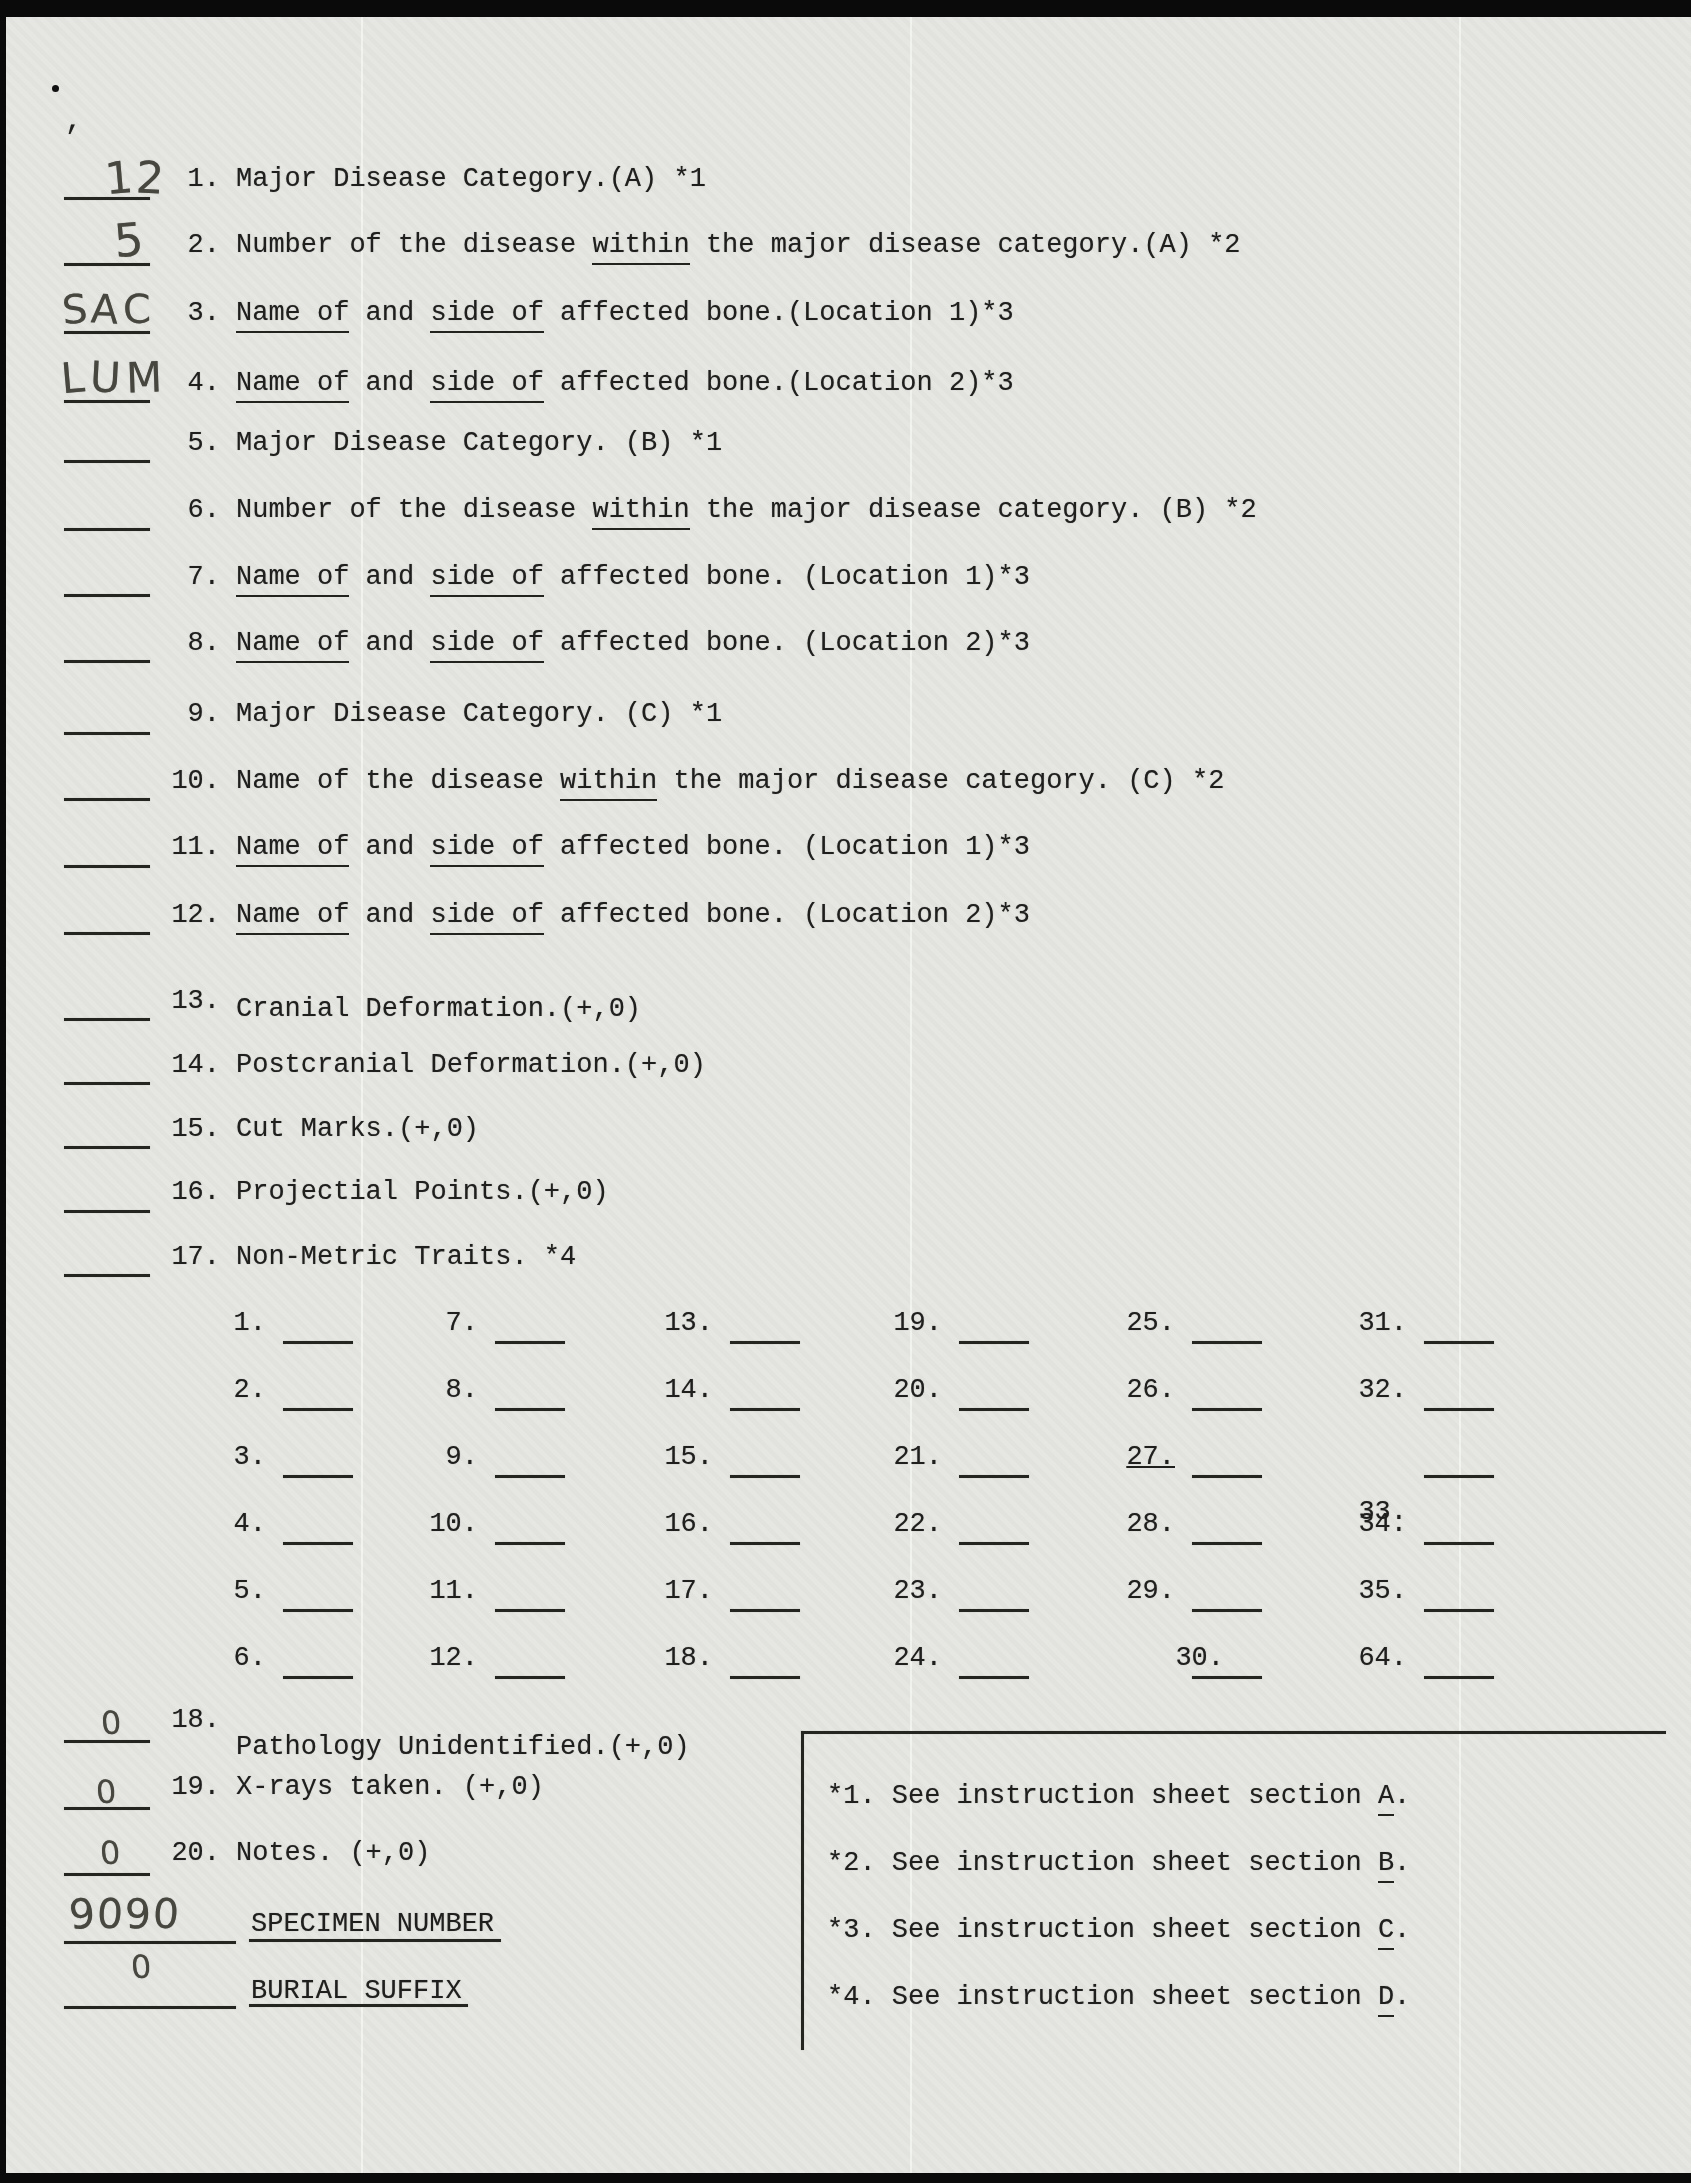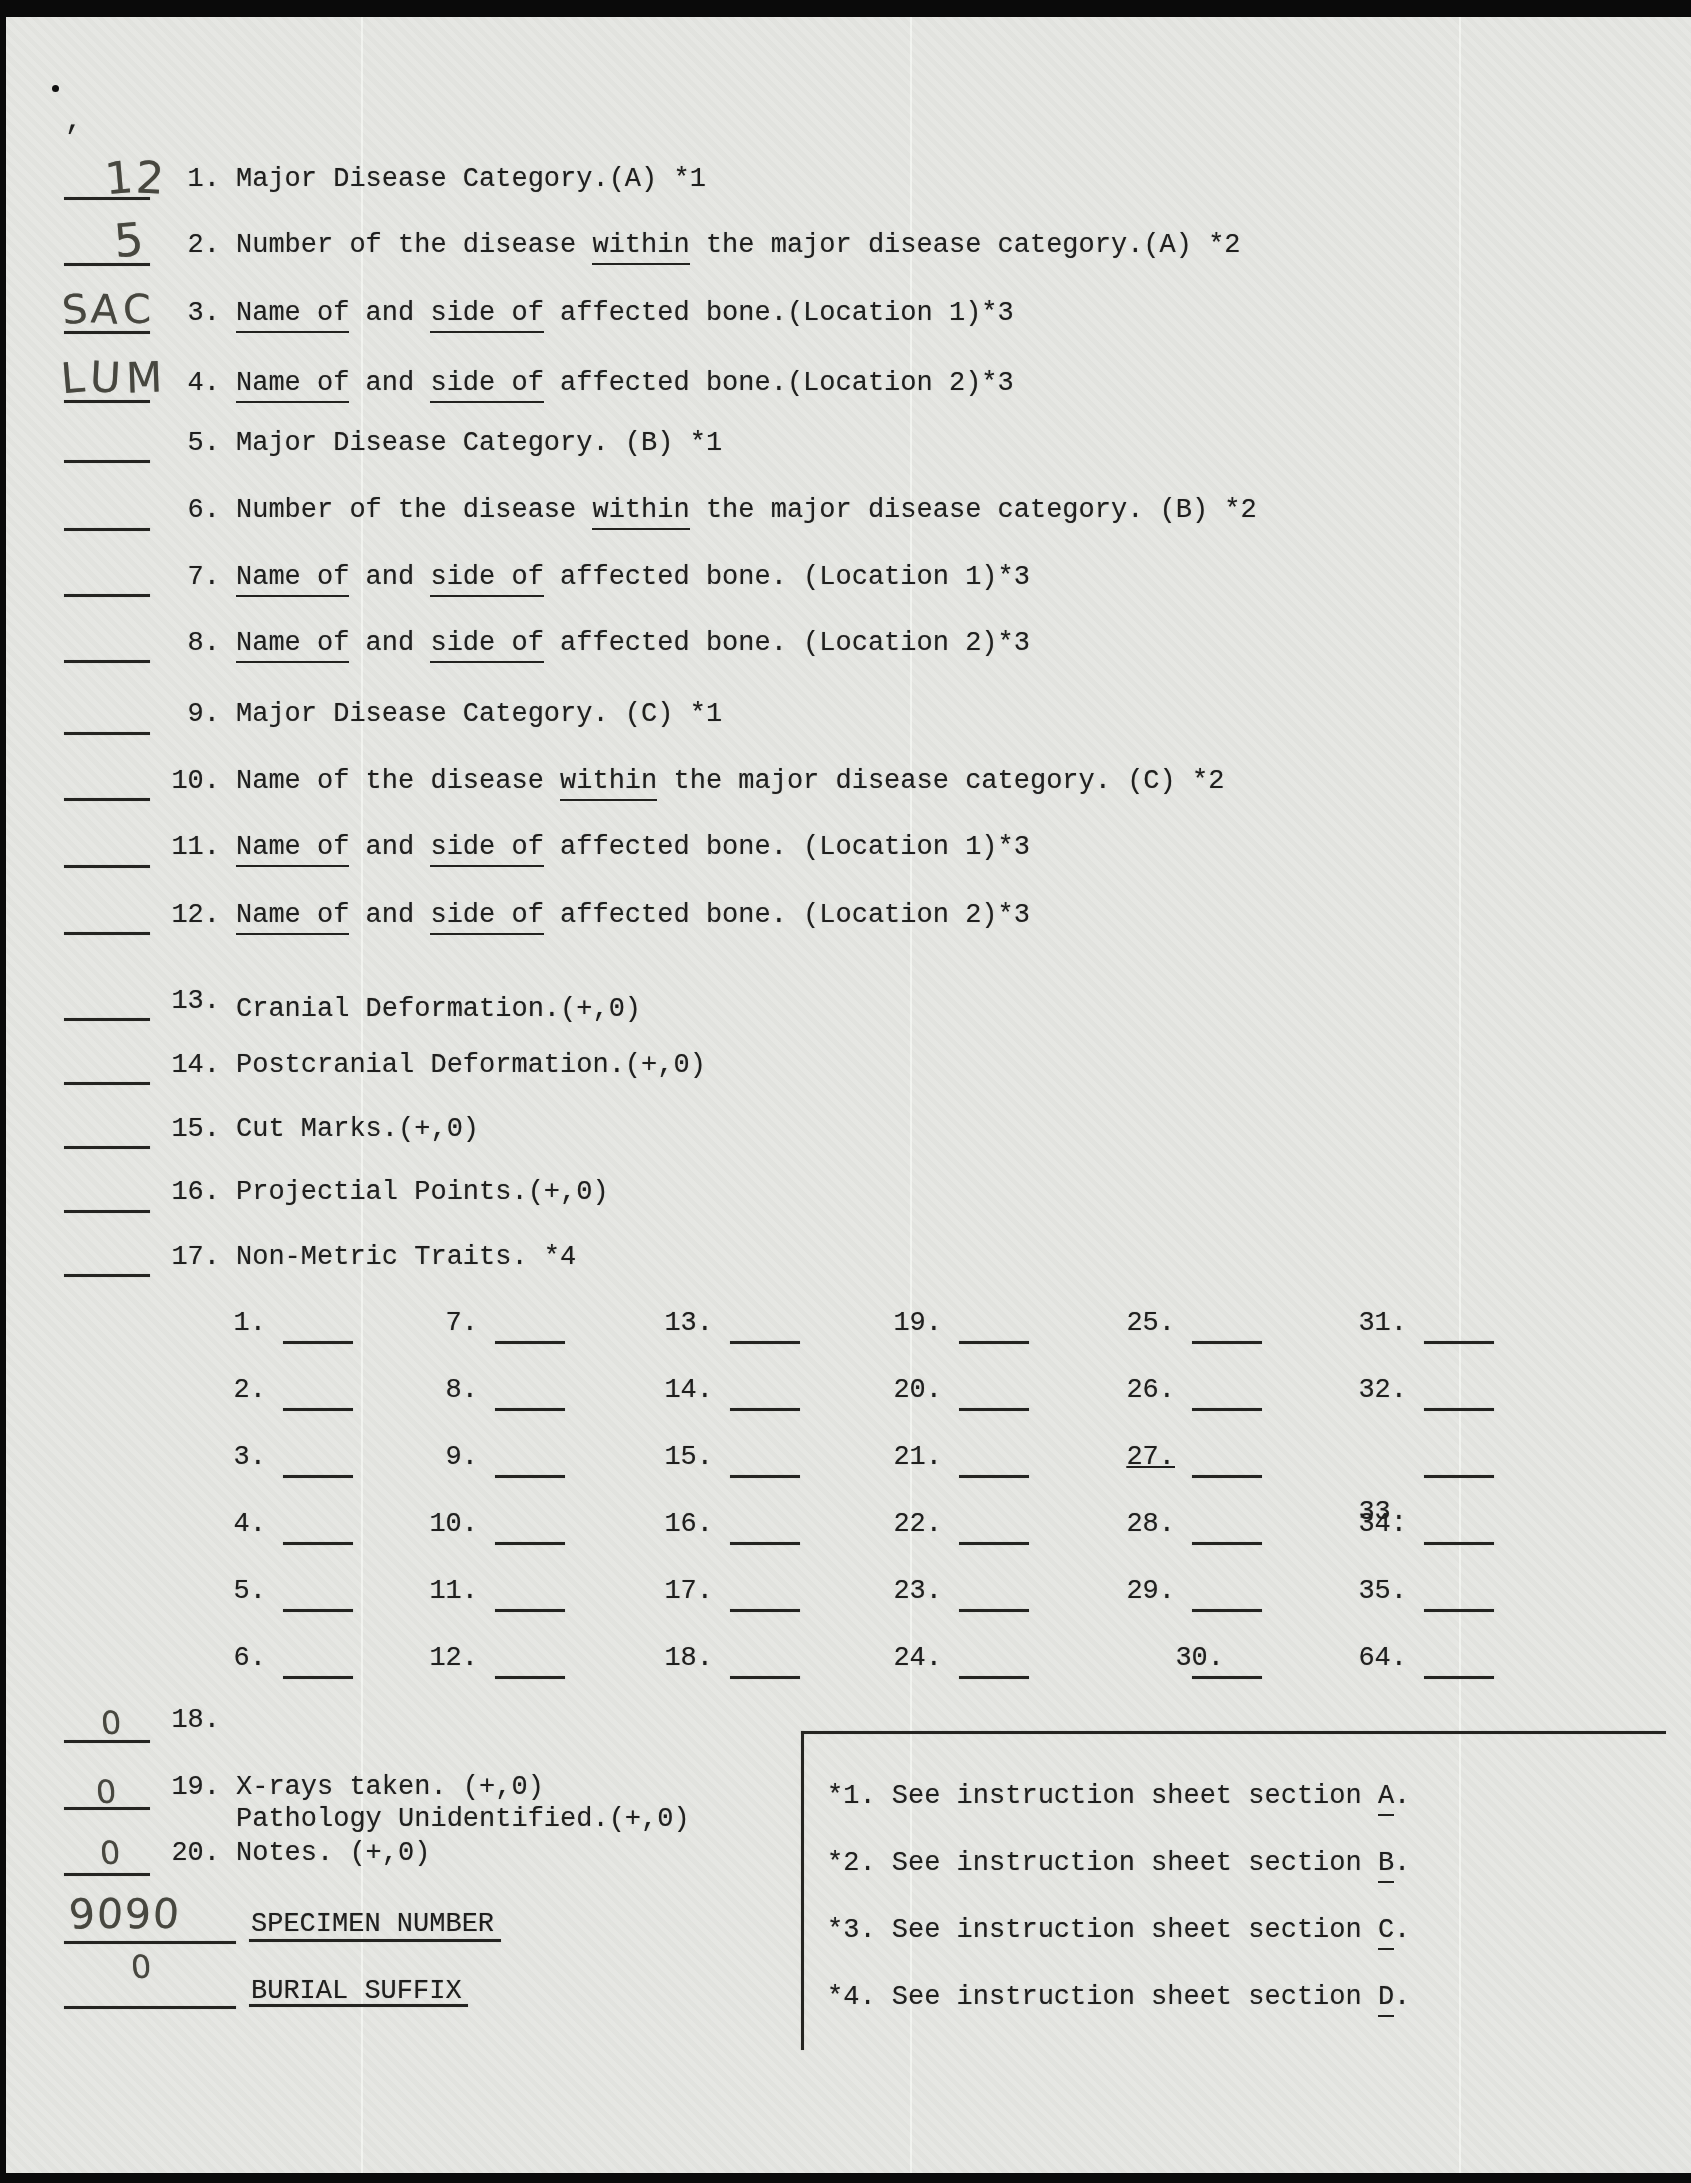--- a/index.html
+++ b/index.html
@@ -182,21 +182,21 @@
       <div class="typed num" style="left: 1321px; top: 1511px; width: 86px;">34.</div>
       <div class="rule" style="left: 1424px; top: 1542px; width: 70px;"></div>
       <div class="typed num" style="left: 1321px; top: 1578px; width: 86px;">35.</div>
       <div class="rule" style="left: 1424px; top: 1609px; width: 70px;"></div>
       <div class="typed num" style="left: 1321px; top: 1645px; width: 86px;">64.</div>
       <div class="rule" style="left: 1424px; top: 1676px; width: 70px;"></div>
     </div>
   <div id="tail-layer">
       <div class="rule" style="left: 64px; top: 1740px; width: 86px;"></div>
       <div class="typed num" style="left: 134px; top: 1707px; width: 86px;">18.</div>
-      <div class="typed" style="left: 236px; top: 1806px;"><span>Pathology Unidentified.(+,0)</span></div>
+      <div class="typed" style="left: 236px; top: 1734px;"><span>Pathology Unidentified.(+,0)</span></div>
       <div class="hw" style="left: 101px; top: 1707px; font-size: 32px;"><span style="transform: rotate(-5deg);">0</span></div>
       <div class="rule" style="left: 64px; top: 1807px; width: 86px;"></div>
       <div class="typed num" style="left: 134px; top: 1774px; width: 86px;">19.</div>
       <div class="typed" style="left: 236px; top: 1774px;"><span>X-rays taken. (+,0)</span></div>
       <div class="hw" style="left: 96px; top: 1776px; font-size: 32px;"><span style="transform: rotate(-5deg);">0</span></div>
       <div class="rule" style="left: 64px; top: 1873px; width: 86px;"></div>
       <div class="typed num" style="left: 134px; top: 1840px; width: 86px;">20.</div>
       <div class="typed" style="left: 236px; top: 1840px;"><span>Notes. (+,0)</span></div>
       <div class="hw" style="left: 100px; top: 1837px; font-size: 32px;"><span style="transform: rotate(-5deg);">0</span></div>
     </div>

